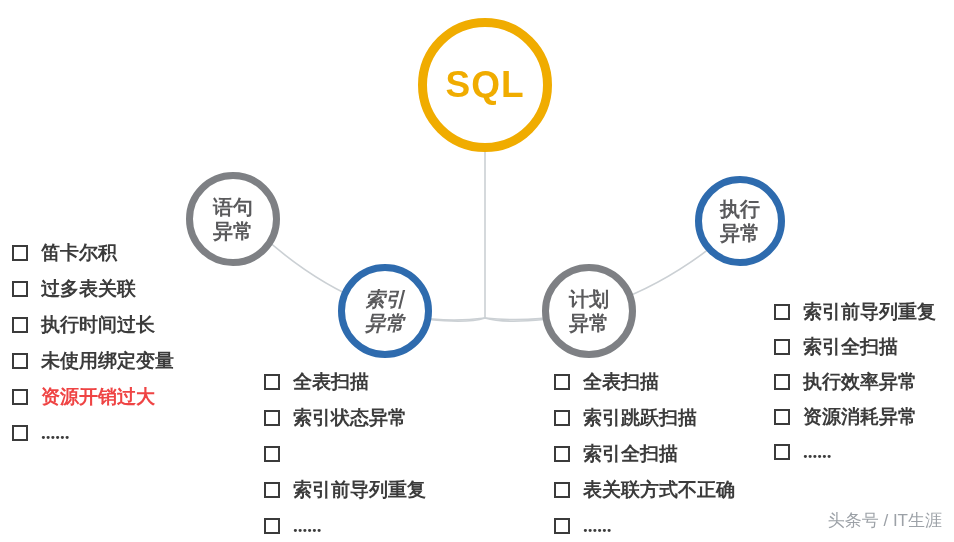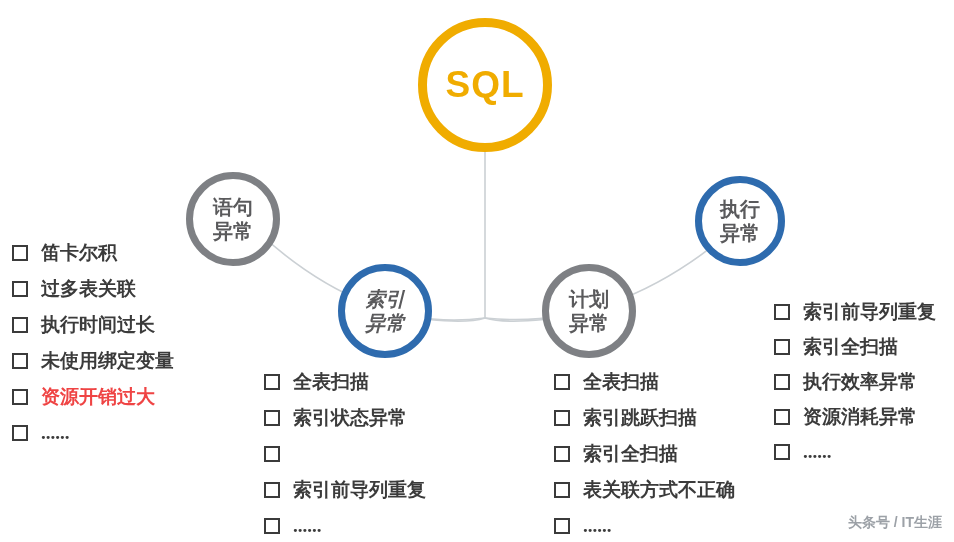--- a/index.html
+++ b/index.html
@@ -57,21 +57,21 @@
     font-size:19px;color:#3B3B3B;font-weight:600;
     white-space:nowrap;
   }
   #list-statement{left:12px;top:235px;}
   #list-index{left:264px;top:364px;}
   #list-plan{left:554px;top:364px;}
   #list-execution{left:774px;top:294px;}
 
   .footer{
     position:absolute;right:12px;bottom:10px;
-    font-size:14px;font-weight:bold;color:#9CA1A7;
+    font-size:17px;font-weight:normal;color:#9CA1A7;
   }
 </style>
 </head>
 <body>
 
 <div class="canvas">
 
   <svg class="connectors" viewBox="0 0 954 542" xmlns="http://www.w3.org/2000/svg">
     <path d="M485,150 L485,318" style="stroke: rgb(203, 208, 212);"></path>
     <path d="M485,318 Q360,335 240,215" style="stroke: rgb(203, 208, 212);"></path>

